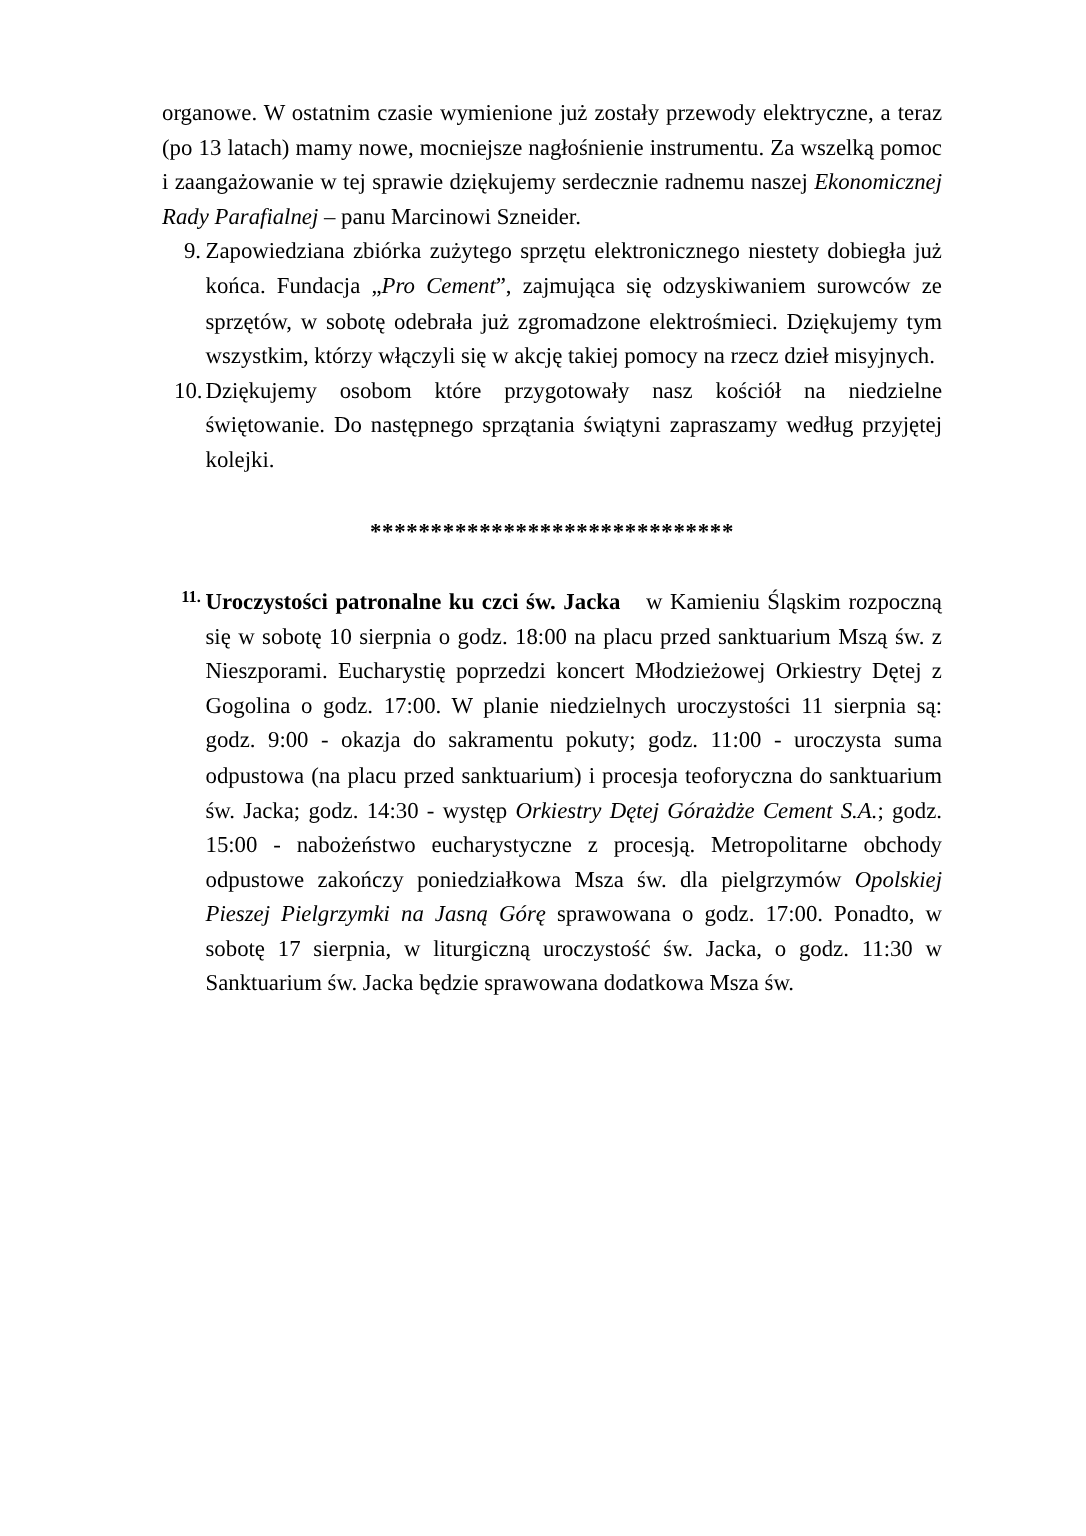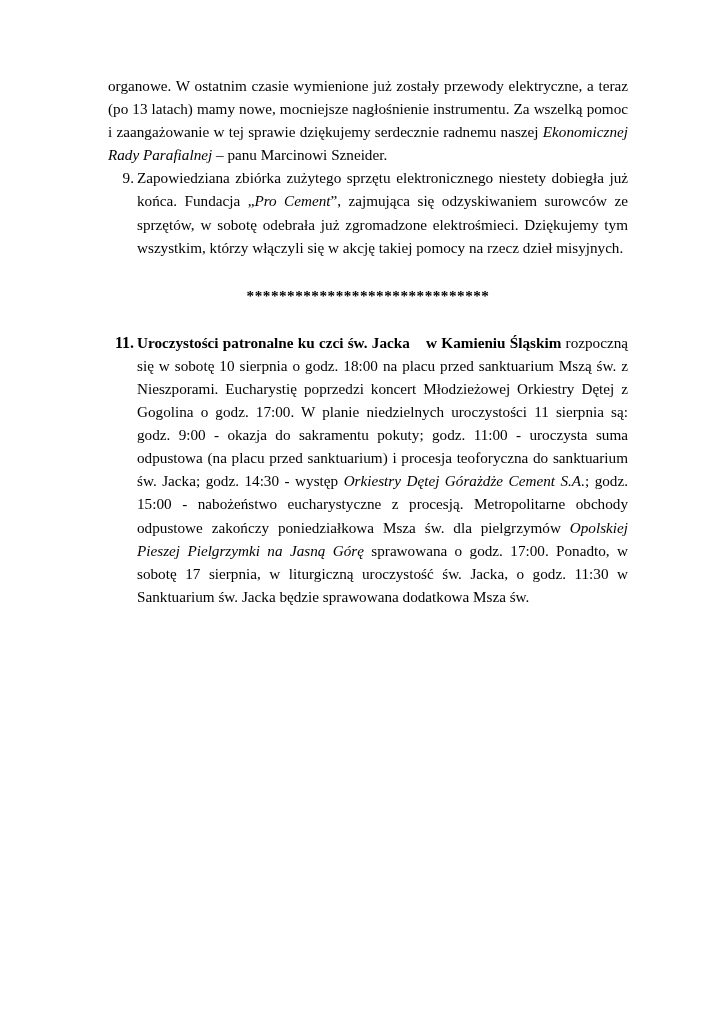--- a/index.html
+++ b/index.html
@@ -14,21 +14,21 @@
     margin: 0 auto;
     position: relative;
     box-sizing: border-box;
     font-family: "Liberation Serif", serif;
     color: #000000;
     overflow: hidden;
   }
   .content {
     position: absolute;
     left: 108px;
-    top: 74px;
+    top: 64px;
     width: 520px;
   }
   p, li {
     margin: 0;
     font-size: 15.2px;
     line-height: 1.52;
     text-align: justify;
     text-justify: inter-word;
     hyphens: none;
   }
@@ -53,57 +53,61 @@
     width: 26px;
     text-align: right;
     font-size: 15.2px;
     line-height: 1.52;
   }
   ol.numlist > li.tight-marker .marker {
     width: 27px;
   }
   .it { font-style: italic; }
   .bi { font-weight: bold; }
-  .b  { font-weight: bold; margin-left: 12px; }
+  .b  { font-weight: normal; margin-left: 12px; }
   .stars {
     text-align: center;
     font-weight: bold;
     font-size: 15.2px;
     letter-spacing: 0.5px;
     margin-top: 28px;
     margin-bottom: 26px;
   }
   .block-11 {
     position: relative;
     padding-left: 29px;
   }
   .block-11 .marker {
     position: absolute;
     left: 0;
     top: 0;
     width: 26px;
     text-align: right;
     font-weight: bold;
-    font-size: 16px;
+    font-size: 11px;
     line-height: 1.52;
   }
 </style>
 </head>
 <body>
 
 <div class="page">
   <div class="content">
 
     <p class="para-lead"><span>organowe. W ostatnim czasie wymienione już zostały przewody elektryczne, a teraz (po 13 latach) mamy nowe, mocniejsze nagłośnienie instrumentu. Za wszelką pomoc i zaangażowanie w tej sprawie dziękujemy serdecznie radnemu naszej </span><span class="it">Ekonomicznej Rady Parafialnej</span><span> – panu Marcinowi Szneider.</span></p>
 
     <ol class="numlist">
       <li>
         <span class="marker">9.</span>
         <span>Zapowiedziana zbiórka zużytego sprzętu elektronicznego niestety dobiegła już końca. Fundacja „</span><span class="it">Pro Cement</span><span>”, zajmująca się odzyskiwaniem surowców ze sprzętów, w sobotę odebrała już zgromadzone elektrośmieci. Dziękujemy tym wszystkim, którzy włączyli się w akcję takiej pomocy na rzecz dzieł misyjnych.</span>
       </li>
+      <li class="tight-marker">
+        <span class="marker">10.</span>
+        <span>Dziękujemy osobom które przygotowały nasz kościół na niedzielne świętowanie. Do następnego sprzątania świątyni zapraszamy według przyjętej kolejki.</span><span class="it"></span><span></span>
+      </li>
     </ol>
 
     <div class="stars">******************************</div>
 
     <div class="block-11">
       <span class="marker">11.</span>
       <p><span class="bi">Uroczystości patronalne ku czci św. Jacka</span><span class="b"> w Kamieniu Śląskim</span><span> rozpoczną się w sobotę 10 sierpnia o godz. 18:00 na placu przed sanktuarium Mszą św. z Nieszporami. Eucharystię poprzedzi koncert Młodzieżowej Orkiestry Dętej z Gogolina o godz. 17:00. W planie niedzielnych uroczystości 11 sierpnia są: godz. 9:00 - okazja do sakramentu pokuty; godz. 11:00 - uroczysta suma odpustowa (na placu przed sanktuarium) i procesja teoforyczna do sanktuarium św. Jacka; godz. 14:30 - występ </span><span class="it">Orkiestry Dętej Górażdże Cement S.A.</span><span>; godz. 15:00 - nabożeństwo eucharystyczne z procesją. Metropolitarne obchody odpustowe zakończy poniedziałkowa Msza św. dla pielgrzymów </span><span class="it">Opolskiej Pieszej Pielgrzymki na Jasną Górę</span><span> sprawowana o godz. 17:00. Ponadto, w sobotę 17 sierpnia, w liturgiczną uroczystość św. Jacka, o godz. 11:30 w Sanktuarium św. Jacka będzie sprawowana dodatkowa Msza św.</span></p>
     </div>
 
   </div>

